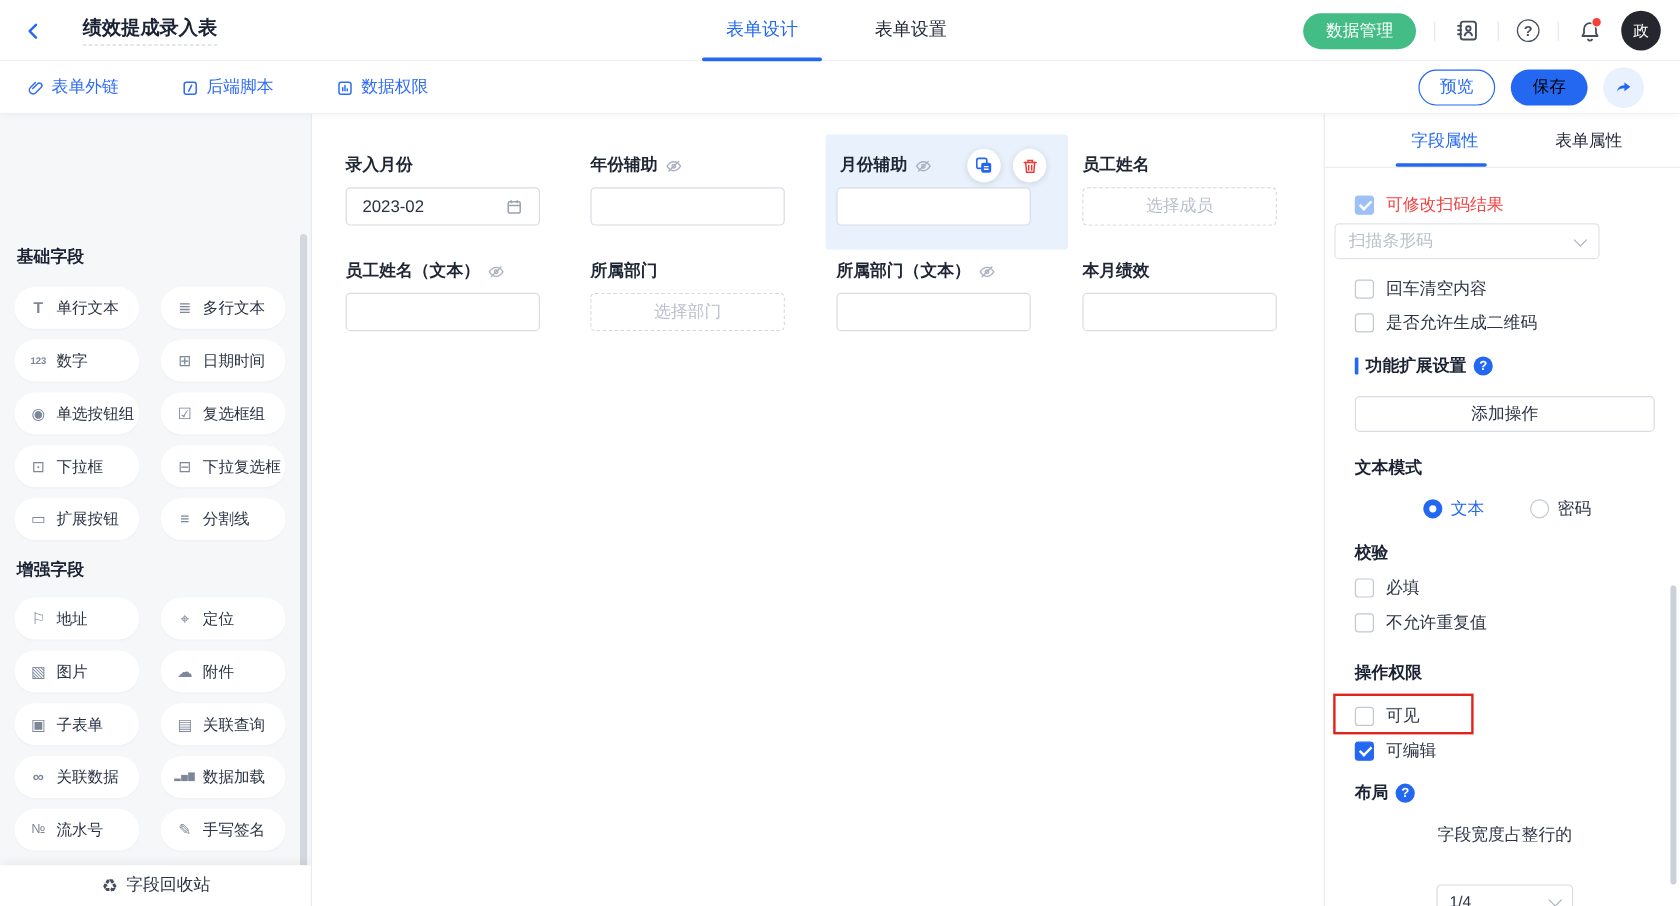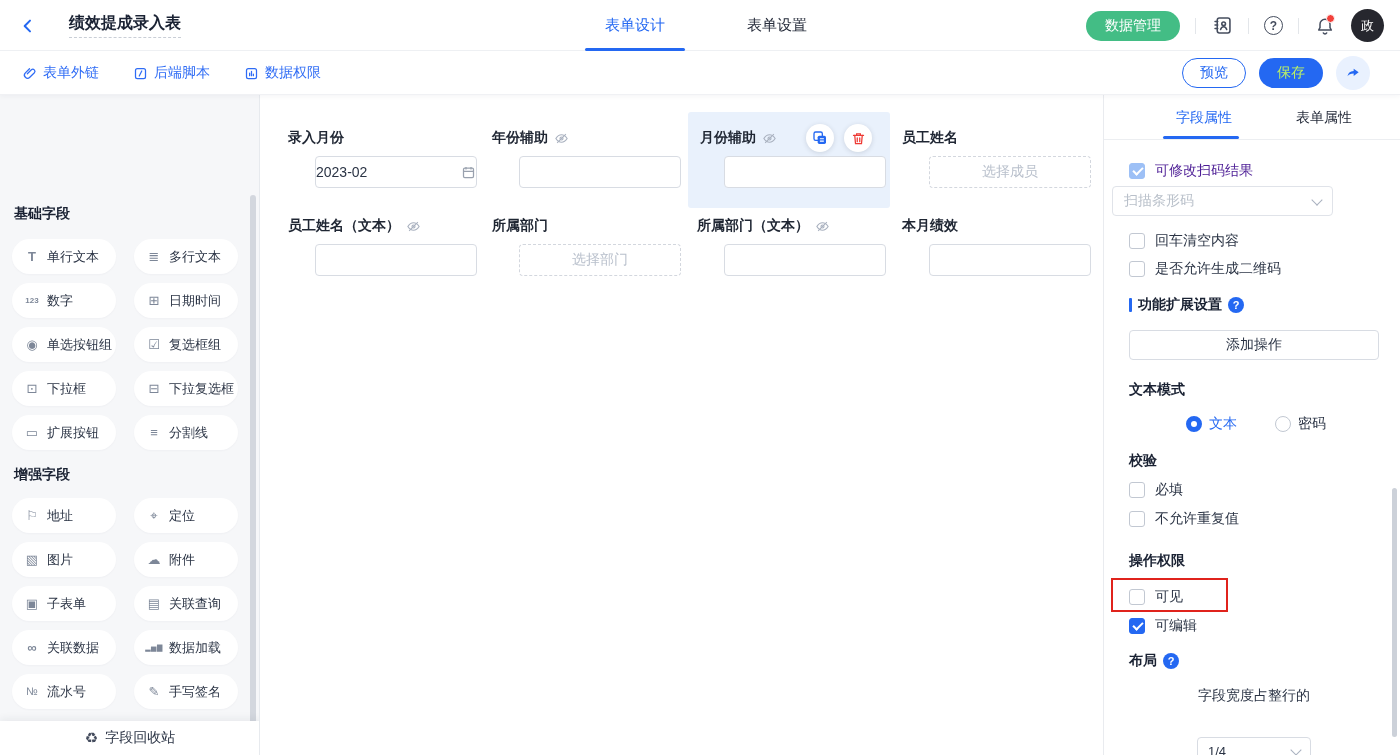--- a/index.html
+++ b/index.html
@@ -5,40 +5,40 @@
   html,body{margin:0;padding:0;}
   body{width:1400px;height:755px;overflow:hidden;font-family:"Liberation Sans","DejaVu Sans",sans-serif;color:#2b3445;background:#fff;}
   #app{position:relative;width:1400px;height:755px;}
   svg{display:block;}
 
   
   .hd{position:absolute;left:0;top:0;width:1400px;height:51px;background:#fff;border-bottom:1px solid #eef0f3;z-index:40;box-sizing:border-box;}
   .hd-left{position:absolute;left:20px;top:0;height:51px;display:flex;align-items:center;gap:29px;}
   .back{width:20px;height:20px;cursor:pointer;display:flex;align-items:center;}
   .hd-title{font-size:16px;font-weight:700;color:#1a2233;border-bottom:1px dashed #c9ced6;padding-bottom:3px;}
-  .hd-tabs{position:absolute;left:585px;top:0;height:51px;display:flex;gap:42px;}
+  .hd-tabs{position:absolute;left:585px;top:0;height:51px;display:flex;gap:24px;}
   .hd-tab{width:100px;text-align:center;line-height:49px;font-size:15px;color:#252b3a;cursor:pointer;position:relative;}
   .hd-tab.active{color:#2468f2;}
   .hd-underline{position:absolute;left:0;bottom:0;width:100px;height:3px;background:#2468f2;border-radius:2px;}
   .hd-right{position:absolute;right:16px;top:0;height:51px;display:flex;align-items:center;gap:15px;}
   .btn-green{height:30px;padding:0 19px;border-radius:16px;background:#43bd85;color:#fff;font-size:14px;display:flex;align-items:center;cursor:pointer;border:none;}
   .vdiv{width:1px;height:16px;background:#e3e6ea;}
   .hicon{width:22px;height:22px;cursor:pointer;position:relative;display:flex;align-items:center;justify-content:center;}
   .help-c{width:19px;height:19px;border:1.6px solid #454d5e;border-radius:50%;display:flex;align-items:center;justify-content:center;font-size:12px;font-weight:700;color:#454d5e;box-sizing:border-box;cursor:pointer;}
   .help-c::before{content:"?";}
   .bell-dot{position:absolute;right:1px;top:-1px;width:7px;height:7px;background:#f2403a;border-radius:50%;border:1.5px solid #fff;}
   .avatar{width:33px;height:33px;border-radius:50%;background:#26272e;color:#fff;font-size:13px;display:flex;align-items:center;justify-content:center;cursor:pointer;}
 
   
   .sub{position:absolute;left:0;top:51px;width:1400px;height:44px;background:#fff;border-bottom:1px solid #f0f1f4;box-shadow:0 2px 5px rgba(31,35,41,.04);z-index:30;box-sizing:border-box;}
-  .sub-links{position:absolute;left:22px;top:0;height:44px;display:flex;gap:34px;align-items:center;font-family:Liberation Serif, serif;}
+  .sub-links{position:absolute;left:22px;top:0;height:44px;display:flex;gap:52px;align-items:center;font-family:Liberation Serif, serif;}
   .slink{display:flex;align-items:center;gap:6px;color:#2f6cf5;font-size:14px;cursor:pointer;}
   .sub-right{position:absolute;right:30px;top:0;height:44px;display:flex;gap:13px;align-items:center;}
   .btn-outline{height:30px;width:64px;border-radius:16px;border:1px solid #2468f2;color:#2468f2;background:#fff;font-size:14px;display:flex;align-items:center;justify-content:center;cursor:pointer;box-sizing:border-box;}
-  .btn-primary{height:30px;width:64px;border-radius:16px;border:none;color:#bef264;background:#2468f2;font-size:14px;display:flex;align-items:center;justify-content:center;cursor:pointer;}
+  .btn-primary{height:30px;width:64px;border-radius:16px;border:none;color:#000000;background:#2468f2;font-size:14px;display:flex;align-items:center;justify-content:center;cursor:pointer;}
   .btn-share{width:34px;height:34px;border-radius:50%;background:#e9f1fe;display:flex;align-items:center;justify-content:center;cursor:pointer;}
 
   
   .sidebar{position:absolute;left:0;top:95px;width:260px;bottom:0;background:#f6f7f9;border-right:1px solid #e7eaee;box-sizing:border-box;overflow:hidden;z-index:10;}
   .sec-title{position:absolute;left:14px;font-size:14px;font-weight:700;color:#1a2233;}
   .pill{position:absolute;width:104px;height:35px;background:#fff;border-radius:18px;display:flex;align-items:center;gap:7px;padding:0 0 0 12px;box-sizing:border-box;font-size:13px;color:#2b3445;cursor:grab;box-shadow:0 1px 2px rgba(31,41,55,.03);}
   .ig{width:16px;min-width:16px;display:flex;justify-content:center;align-items:center;color:#7d8798;font-size:13px;line-height:1;}
   .gT::before{content:"T";font-weight:700;}
   .gTm::before{content:"≣";}
   .g123::before{content:"123";font-size:8px;font-weight:700;}
@@ -60,32 +60,32 @@
   .gSerial::before{content:"№";font-size:11px;}
   .gSign::before{content:"✎";}
   .recycle-bar{position:absolute;left:0;bottom:0;width:260px;height:34px;background:#fff;box-shadow:0 -2px 8px rgba(31,41,55,.07);display:flex;align-items:center;justify-content:center;gap:7px;font-size:14px;color:#2b3445;cursor:pointer;z-index:12;}
   .ric::before{content:"♻";font-size:15px;color:#454d5e;}
   .sb-thumb{position:absolute;left:250px;top:100px;width:6px;height:566px;background:#d3d7de;border-radius:3px;cursor:pointer;}
 
   
   .canvas{position:absolute;left:261px;top:95px;width:842px;bottom:0;background:#fff;z-index:5;}
   .sel-block{position:absolute;left:688px;top:112px;width:202px;height:96px;background:#e9f1fc;border-radius:3px;z-index:6;}
   .flabel{position:absolute;font-size:14px;font-weight:700;color:#1f2633;display:flex;align-items:center;gap:6px;z-index:8;height:16px;}
-  .finput{position:absolute;width:162px;height:32px;border:1px solid #d8dce3;border-radius:4px;background:#fff;box-sizing:border-box;display:flex;align-items:center;justify-content:space-between;padding:0 0;font-size:14px;color:#2b3445;z-index:8;cursor:text;margin-left:27px;}
+  .finput{position:absolute;width:162px;height:32px;border:1px solid #d8dce3;border-radius:4px;background:#fff;box-sizing:border-box;display:flex;align-items:center;justify-content:space-between;padding:0 13px;font-size:14px;color:#2b3445;z-index:8;cursor:text;}
   .finput.dashed{border-style:dashed;border-color:#d3d7de;justify-content:center;color:#b9c0cc;cursor:pointer;text-align:center;}
   .cbtn{position:absolute;width:28px;height:28px;border-radius:50%;background:#fff;box-shadow:0 1px 5px rgba(31,41,55,.15);display:flex;align-items:center;justify-content:center;cursor:pointer;z-index:9;}
 
   
   .panel{position:absolute;left:1103px;top:95px;width:297px;bottom:0;background:#fff;border-left:1px solid #e9ebef;box-sizing:border-box;z-index:10;}
   .ptabs{position:absolute;left:0;top:0;width:297px;height:45px;border-bottom:1px solid #eceef1;box-sizing:border-box;}
   .ptab{position:absolute;top:0;width:90px;height:44px;line-height:44px;text-align:center;font-size:14px;color:#252b3a;cursor:pointer;}
   .ptab.active{color:#2468f2;}
   .ptab-underline{position:absolute;left:59px;bottom:0;width:76px;height:3px;background:#2468f2;border-radius:2px;}
   .prow{position:absolute;left:25px;display:flex;align-items:center;gap:10px;font-size:14px;color:#2b3445;height:17px;}
-  .prow.dis{color:#4c1d95;}
+  .prow.dis{color:#ef4444;}
   .cb{width:16px;height:16px;border:1px solid #c2c8d2;border-radius:3px;background:#fff;box-sizing:border-box;position:relative;cursor:pointer;flex:none;}
   .cb.checked{background:#2468f2;border-color:#2468f2;}
   .cb.checked.dis{background:#9dc0f6;border-color:#9dc0f6;cursor:default;}
   .cb.checked::after{content:"";position:absolute;left:3px;top:3.5px;width:8px;height:4px;border-left:2px solid #fff;border-bottom:2px solid #fff;transform:rotate(-45deg);}
   .psel{position:absolute;left:8px;width:221px;height:30px;border:1px solid #e0e3e9;border-radius:4px;box-sizing:border-box;display:flex;align-items:center;justify-content:space-between;padding:0 11px;font-size:14px;background:#fff;}
   .psel .val{color:#b9c0ca;}
   .chev{width:7px;height:7px;border-right:1.6px solid #a9b1bf;border-bottom:1.6px solid #a9b1bf;transform:rotate(45deg);margin-top:-3px;flex:none;}
   .ptitle{position:absolute;left:25px;font-size:14px;font-weight:700;color:#1a2233;display:flex;align-items:center;gap:6px;height:16px;}
   .bluebar{position:absolute;left:25px;width:3px;height:14px;background:#2468f2;border-radius:1px;}
   .qmark{width:16px;height:16px;border-radius:50%;background:#2468f2;color:#fff;font-size:11px;font-weight:700;display:flex;align-items:center;justify-content:center;cursor:pointer;flex:none;}

